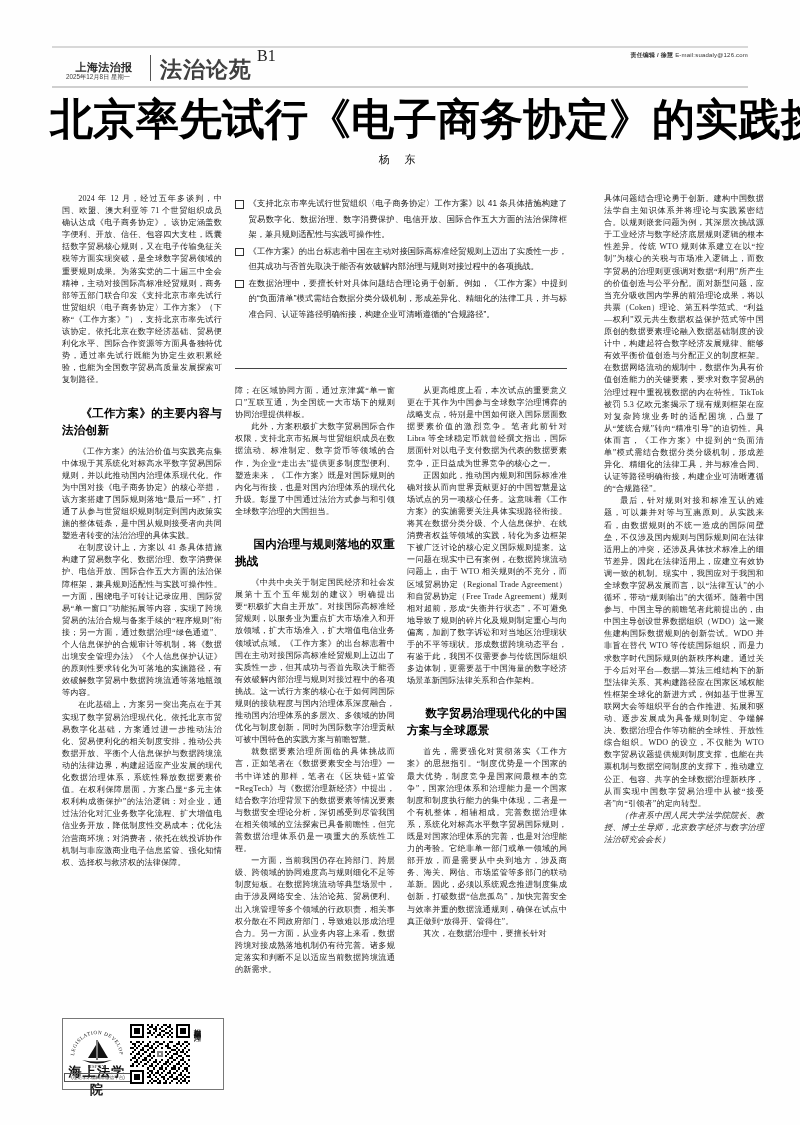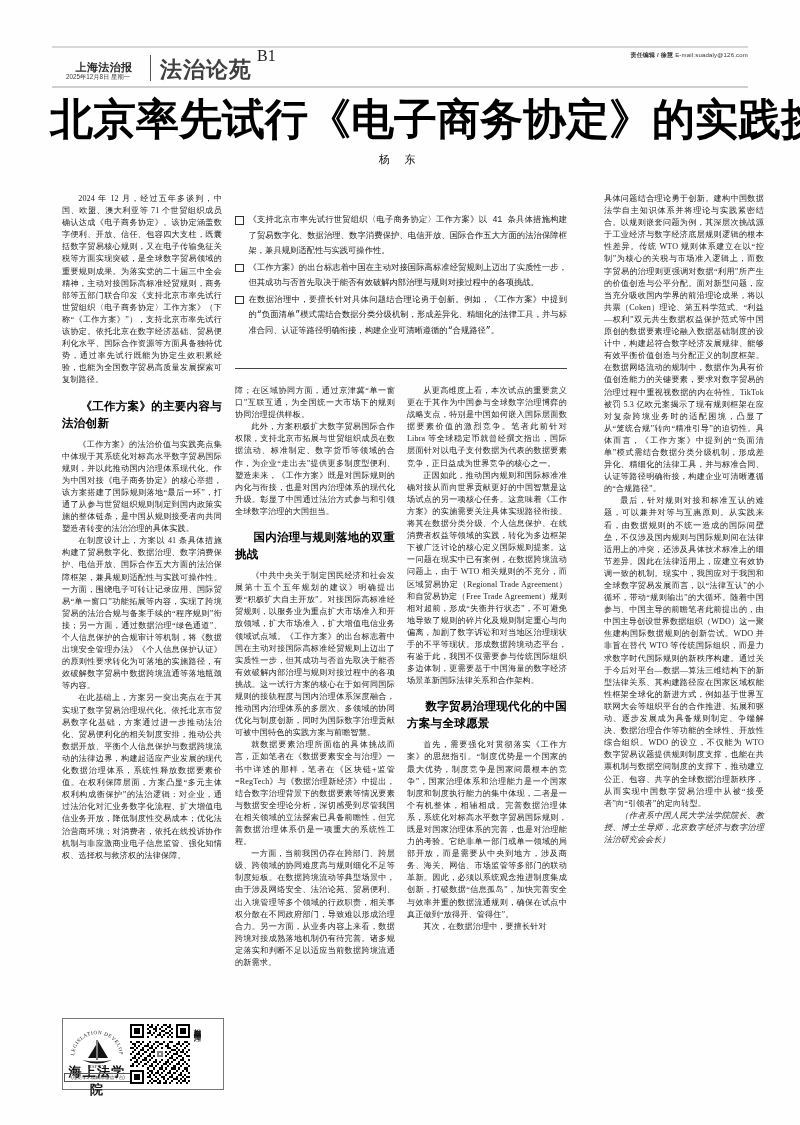--- a/index.html
+++ b/index.html
@@ -158,31 +158,31 @@
   #col3 { left: 407px; top: 385px; width: 160px; }
   #col4 { left: 580px; top: 193px; width: 160px; margin-left: 24px; }
 
   .subhead {
     font-family: "Liberation Sans", "DejaVu Sans", sans-serif;
     font-weight: bold;
     font-size: 11.5px;
     line-height: 17px;
     color: #000;
     text-indent: 1.6em;
-    margin: 11px 0 7px 0;
+    margin: 18px 0 7px 0;
     letter-spacing: 0.3px;
   }
 
   
   .summary {
     position: absolute;
     left: 235px;
-    top: 212px;
+    top: 196px;
     width: 332px;
-    font-family: Liberation Mono, monospace;
+    font-family: Liberation Sans, sans-serif;
     font-size: 8.3px;
     line-height: 15.5px;
     color: #1a1a1a;
     text-align: justify;
     text-justify: inter-ideograph;
   }
   .summary-rule {
     position: absolute;
     left: 235px;
     top: 368px;

